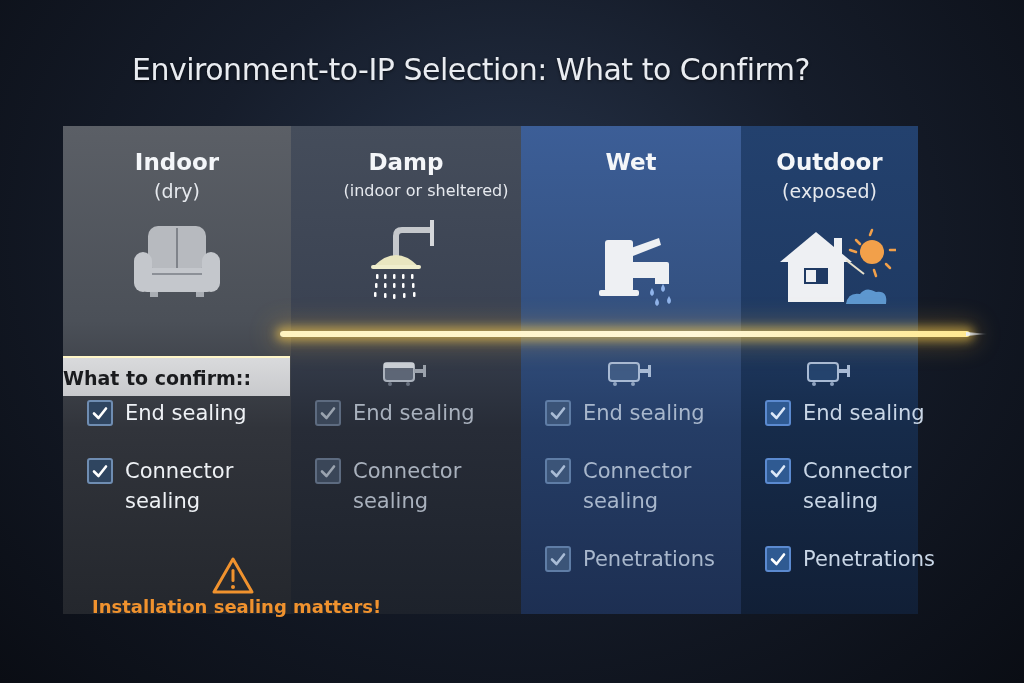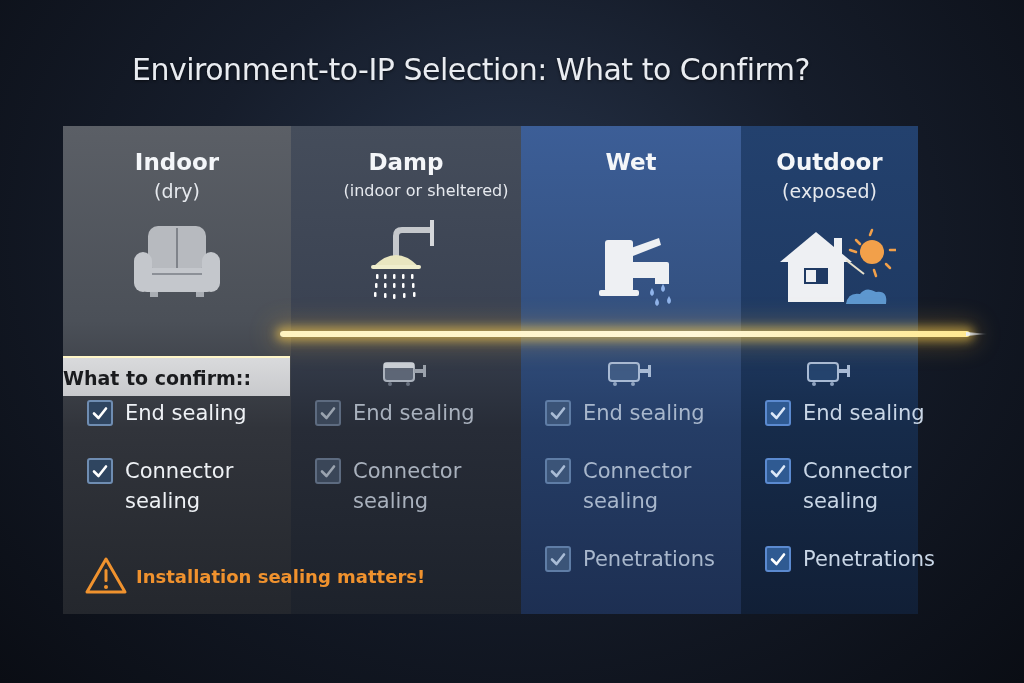--- a/index.html
+++ b/index.html
@@ -57,21 +57,21 @@
     position: absolute; top: 331px; left: 280px; width: 690px; height: 6px; border-radius: 3px;
     background: linear-gradient(90deg, #fff4c0 0%, #fff8d8 60%, #ffe890 100%);
     box-shadow: 0 0 10px 4px rgba(255, 210, 80, 0.55), 0 0 24px 8px rgba(255, 190, 60, 0.25);
   }
   .beam-tip {
     position: absolute; top: 332px; left: 966px; width: 22px; height: 4px;
     background: linear-gradient(90deg, #e8eef8, rgba(230,238,248,0));
     clip-path: polygon(0 0, 100% 50%, 0 100%);
   }
   .warning {
-    position: absolute; top: 556px; left: 84px; display: flex; align-items: center;
+    position: absolute; top: 556px; left: 84px; display: flex; align-items: center; flex-direction: column;
   }
   .warning-text { margin-left: 8px; font-size: 18px; font-weight: bold; color: #f0922e; }
 </style>
 </head>
 <body>
 
 <div class="title">Environment-to-IP Selection: What to Confirm?</div>
 
 <div class="grid">
 

